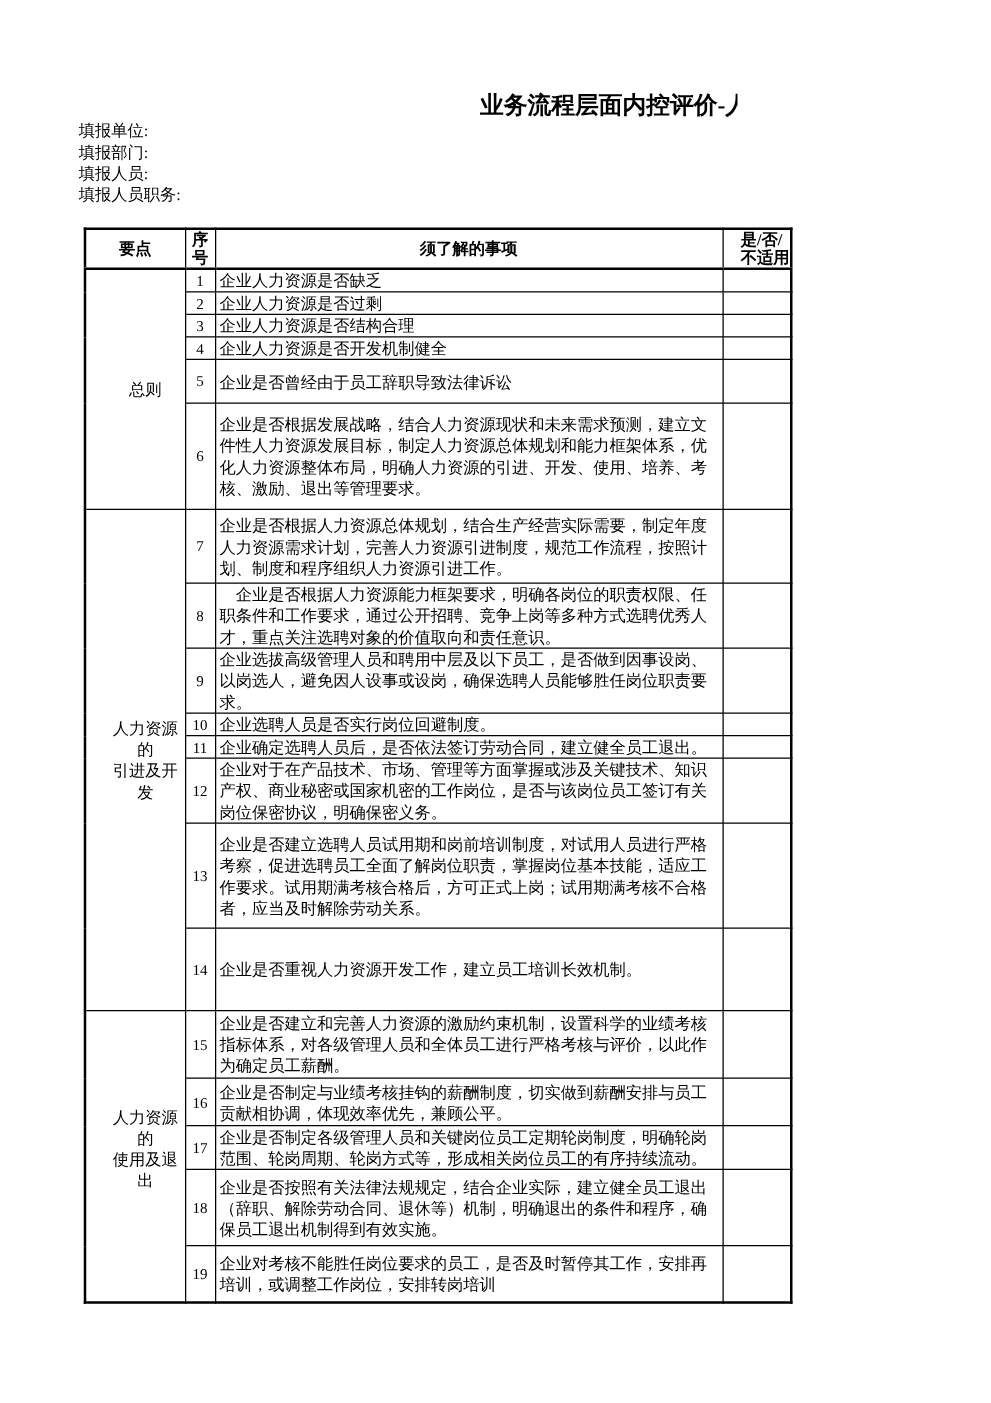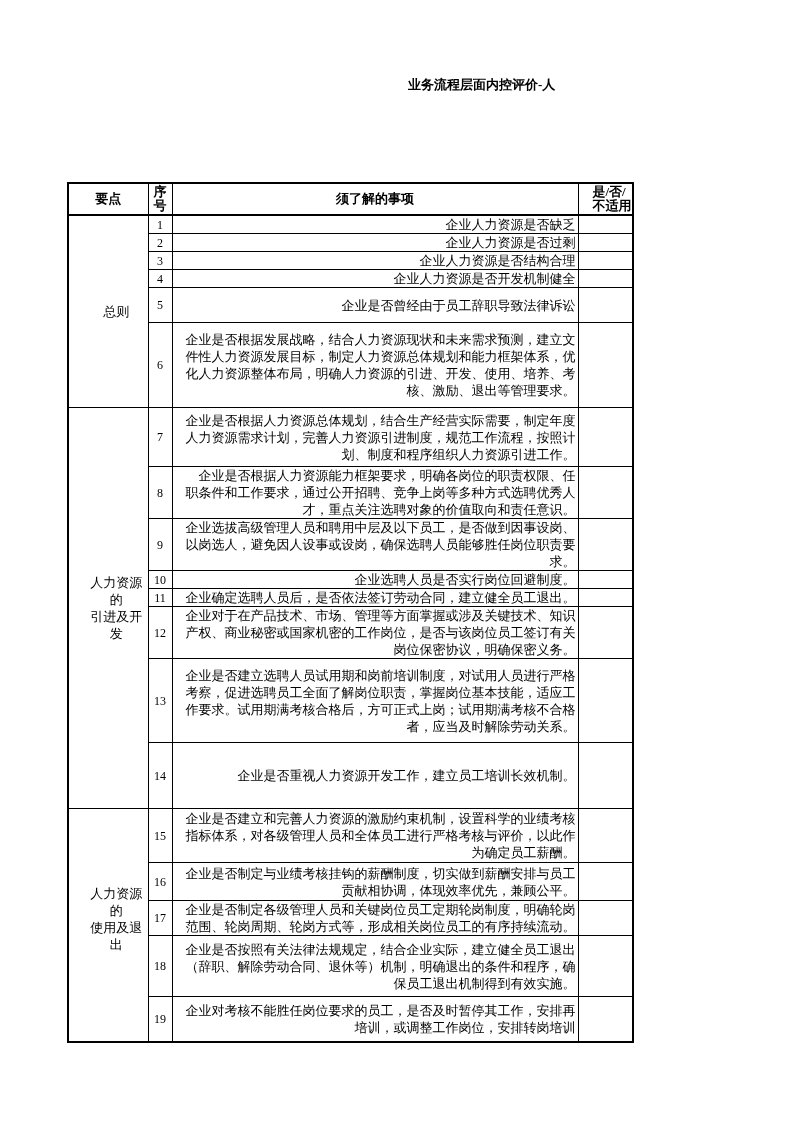--- a/index.html
+++ b/index.html
@@ -4,23 +4,23 @@
 <style>
   * { margin:0; padding:0; box-sizing:border-box; }
   html,body { background:#ffffff; }
   body {
     width:793px; height:1122px; position:relative;
     font-family:"Liberation Serif", serif; color:#000;
   }
   .page { position:absolute; inset:0; background:#fff; }
 
   .title {
-    position:absolute; left:408px; top:72px;
+    position:absolute; left:384px; top:72px;
     width:206px; height:26px; overflow:hidden; white-space:nowrap;
-    font-size:13px; font-weight:bold; line-height:26px;
+    font-size:19px; font-weight:bold; line-height:26px;
   }
 
   .fields { position:absolute; left:63px; top:96px; font-size:13px; line-height:17px; }
   .fields div { white-space:nowrap; }
 
   table.ctrl {
     position:absolute; left:67px; top:182px;
     width:565px; border-collapse:collapse; table-layout:fixed;
     border:2px solid #000;
   }
@@ -31,30 +31,36 @@
   table.ctrl thead tr { height:32px; }
   table.ctrl th {
     border-bottom:2px solid #000; font-weight:bold;
     font-size:13px; line-height:14px; 
   }
   th.h-answer { text-align:left; padding-left:14px; font-size:12.5px; white-space:pre-line; }
   th.h-seq { white-space:pre-line; }
   td.kp { text-align:center; font-size:13px; line-height:17px; white-space:pre-line;padding-left:16px; }
   td.kp-bottom { vertical-align:bottom; padding-bottom:12px; }
   td.seq { text-align:center; font-size:12px; line-height:14px; }
-  td.item { font-size:13px; line-height:17px; padding:0 2px 0 3px; text-align:right; }
+  td.item { font-size:13px; line-height:17px; padding:0 2px 0 3px; text-align:left; }
   td.ans { background:#fff; }
 </style>
 </head>
 <body>
 
 <div class="page">
 
   <div class="title">业务流程层面内控评价-人</div>
 
+  <div class="fields">
+    <div>填报单位:</div>
+    <div>填报部门:</div>
+    <div>填报人员:</div>
+    <div>填报人员职务:</div>
+  </div>
 
   <table class="ctrl">
     <colgroup>
       <col style="width:80px">
         <col style="width:24px">
         <col style="width:406px">
         <col style="width:55px">
     </colgroup>
     <thead>
       <tr>

